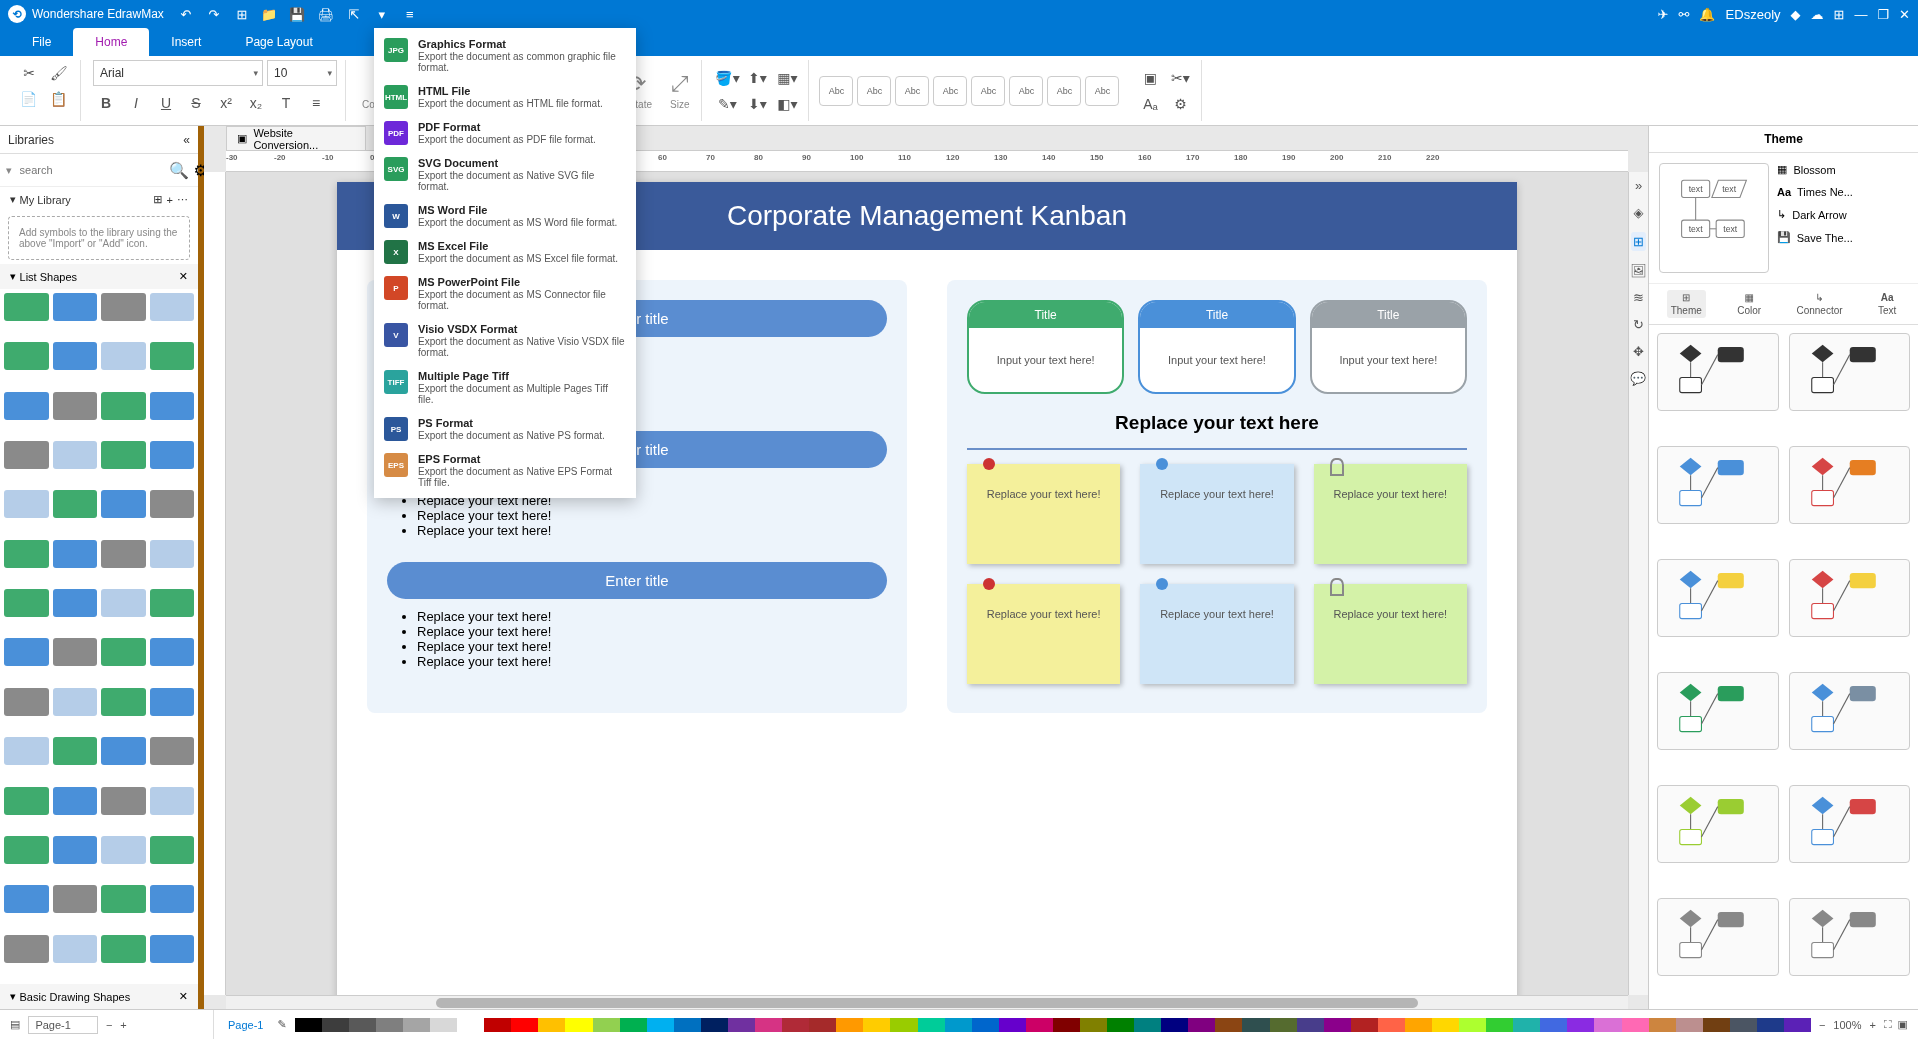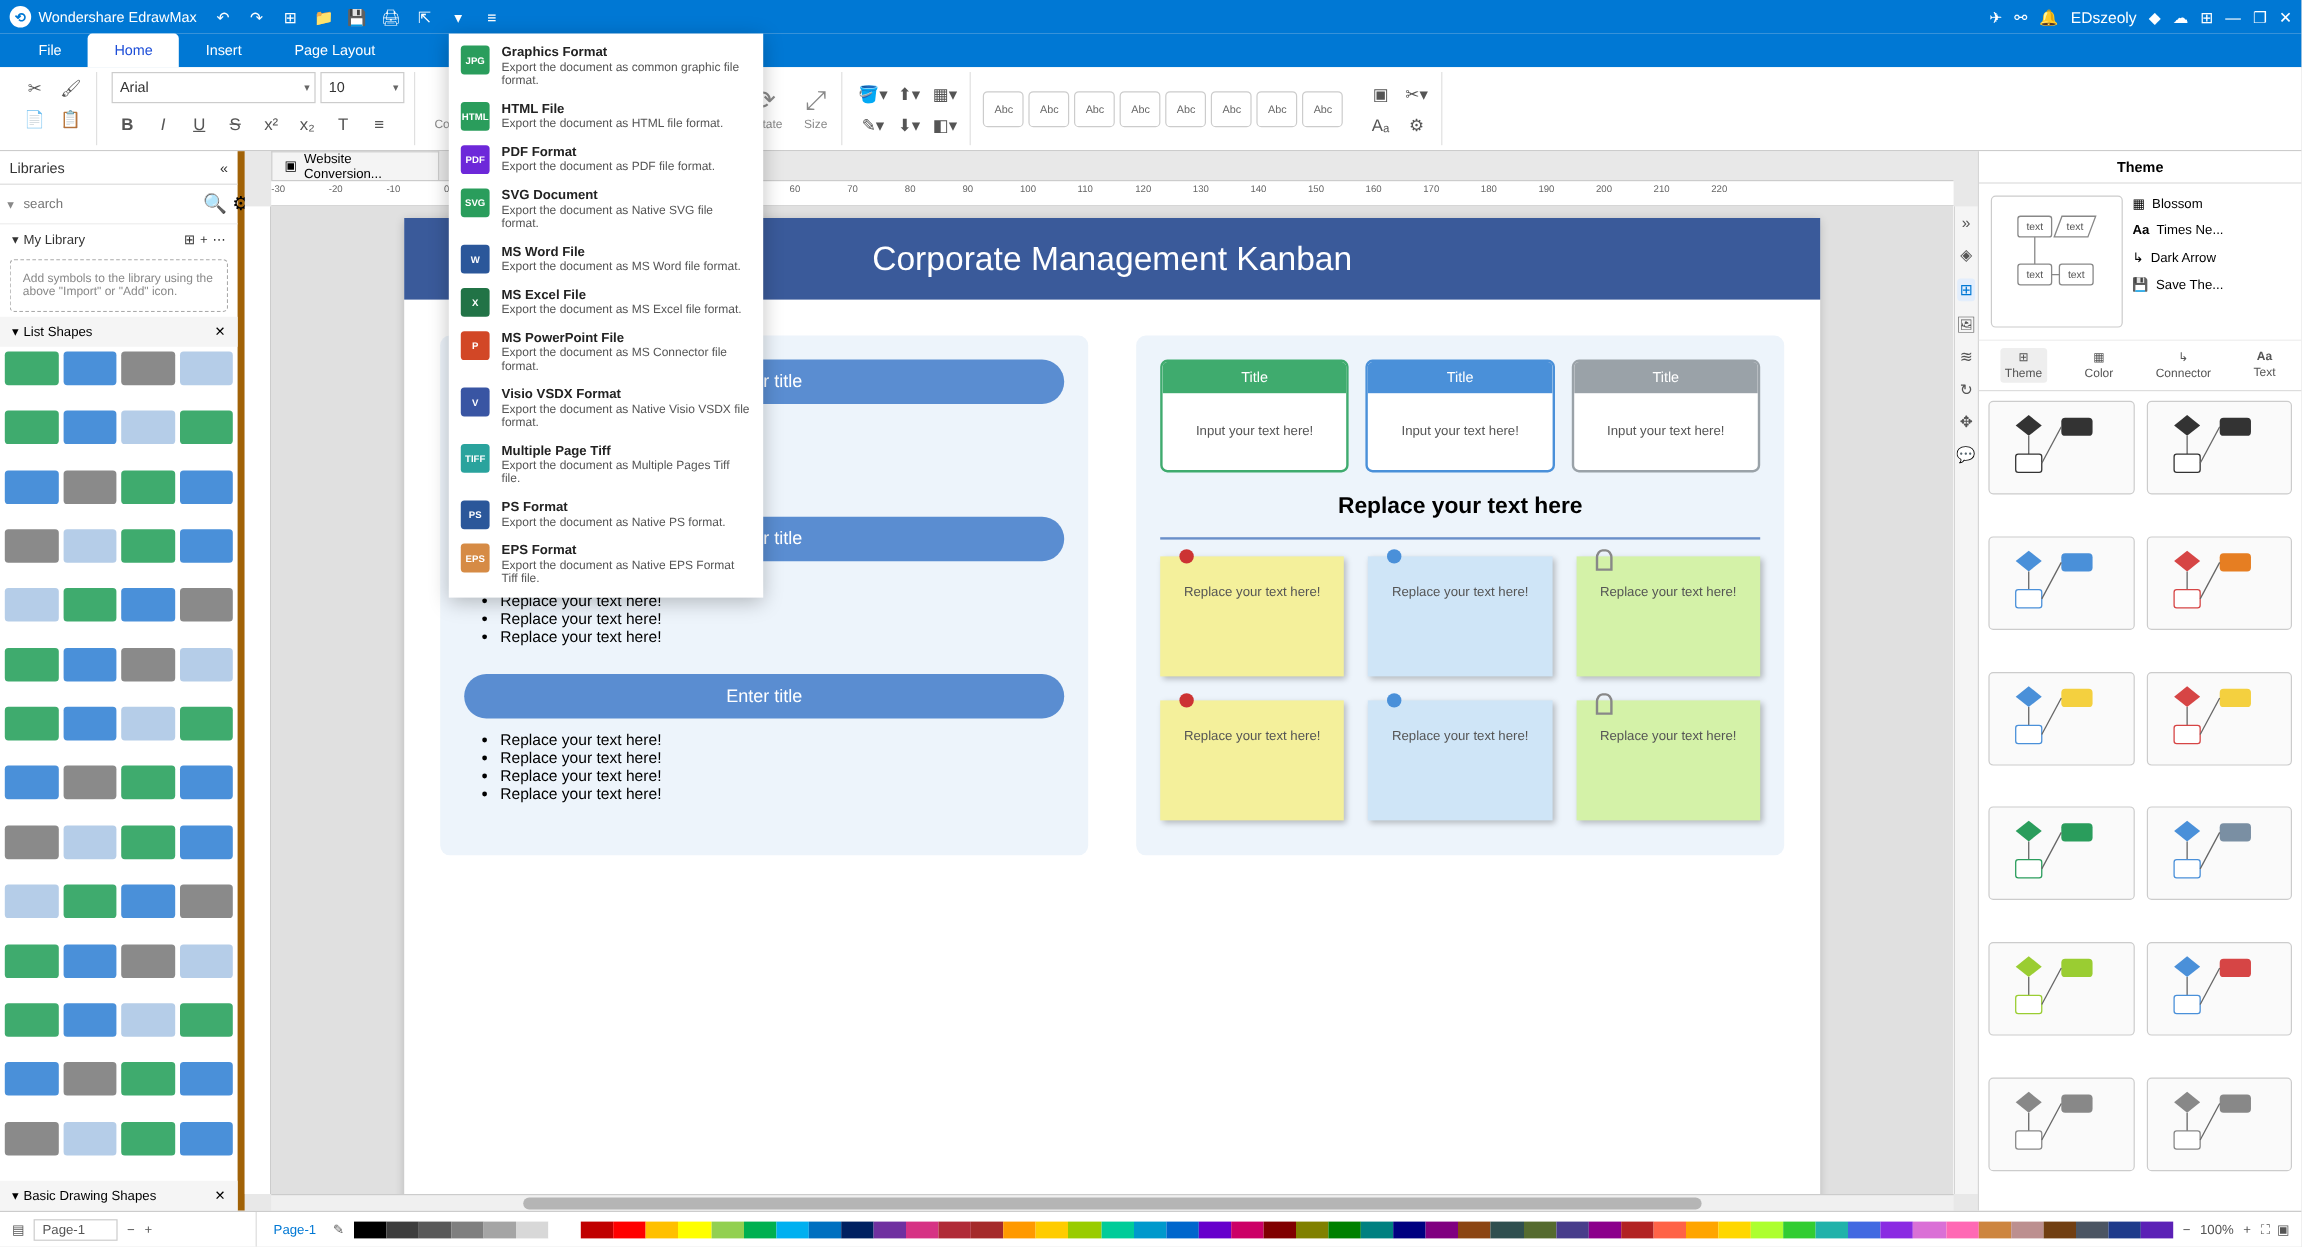--- a/index.html
+++ b/index.html
@@ -5,21 +5,21 @@
 * { margin:0; padding:0; box-sizing:border-box; font-family:Arial,sans-serif; }
 body { background:#e8e8e8; overflow:hidden; width:1918px; height:1039px; position:relative; }
 .titlebar { background:#0078d4; height:28px; display:flex; align-items:center; color:#fff; font-size:12px; padding:0 8px; }
 .titlebar .logo { width:18px; height:18px; background:#fff; border-radius:50%; display:flex; align-items:center; justify-content:center; color:#0078d4; font-weight:bold; margin-right:6px; font-size:11px; }
 .titlebar .qat { margin-left:12px; display:flex; gap:8px; }
 .titlebar .qat-btn { width:20px; height:20px; display:flex; align-items:center; justify-content:center; color:#fff; cursor:pointer; font-size:13px; }
 .titlebar .right { margin-left:auto; display:flex; gap:10px; align-items:center; }
 .titlebar .right span { cursor:pointer; font-size:13px; }
 .menubar { background:#0078d4; height:28px; display:flex; align-items:flex-start; padding-left:10px; }
 .menubar .tab { color:#fff; font-size:12px; padding:0 22px; height:100%; line-height:28px; cursor:pointer; }
-.menubar .tab.active { background:#fff; color:#1d4ed8; border-radius:4px 4px 0 0; }
+.menubar .tab.active { background:#fff; color:#a21caf; border-radius:4px 4px 0 0; }
 .ribbon { background:#fff; height:70px; border-bottom:1px solid #ccc; display:flex; padding:4px 8px; gap:4px; }
 .ribbon-group { display:flex; flex-direction:column; border-right:1px solid #e0e0e0; padding:0 8px; }
 .ribbon-row { display:flex; gap:4px; align-items:center; }
 .ribbon-btn { width:26px; height:26px; display:flex; align-items:center; justify-content:center; color:#555; cursor:pointer; font-size:14px; border-radius:3px; }
 .ribbon-combo { height:26px; border:1px solid #ccc; background:#fff; font-size:12px; padding:0 18px 0 6px; position:relative; display:flex; align-items:center; min-width:70px; cursor:pointer; color:#333; }
 .ribbon-combo::after { content:'▾'; position:absolute; right:4px; color:#666; font-size:9px; }
 .ribbon-tool { display:flex; flex-direction:column; align-items:center; padding:2px 8px; cursor:pointer; font-size:10px; color:#888; gap:2px; border-radius:3px; }
 .ribbon-tool.active { background:#e3eefc; color:#333; }
 .ribbon-tool .ti { font-size:22px; }
 .style-gallery { display:flex; gap:4px; align-items:center; padding:0 6px; }
@@ -29,31 +29,31 @@
 .panel-header { height:28px; border-bottom:1px solid #ddd; display:flex; align-items:center; justify-content:space-between; padding:0 8px; font-size:12px; color:#333; }
 .search-row { padding:6px; display:flex; align-items:center; gap:4px; border-bottom:1px solid #eee; }
 .search-row input { flex:1; border:none; outline:none; font-size:11px; padding:4px; }
 .lib-section { padding:6px 10px; font-size:11px; color:#333; display:flex; align-items:center; gap:4px; cursor:pointer; }
 .lib-drop { margin:4px 8px; border:1px dashed #aaa; border-radius:4px; padding:10px; font-size:10px; color:#888; text-align:left; }
 .lib-category { padding:6px 10px; font-size:11px; background:#f5f5f5; display:flex; align-items:center; gap:4px; cursor:pointer; }
 .shape-grid { flex:1; overflow-y:auto; padding:4px; display:grid; grid-template-columns:repeat(4,1fr); gap:4px; }
 .shape-thumb { height:28px; border-radius:3px; cursor:pointer; }
 .doc-area { flex:1; position:relative; background:#e8e8e8; }
 .doc-tab { position:absolute; top:0; left:22px; height:24px; background:#f4f4f4; border:1px solid #ccc; border-bottom:none; padding:0 10px; font-size:11px; display:flex; align-items:center; gap:6px; max-width:140px; overflow:hidden; }
-.ruler-h { position:absolute; top:24px; left:22px; right:20px; height:22px; background:#fff; border-bottom:1px solid #ccc; border-top:1px solid #ccc; font-size:8px; color:#666; display:flex; align-items:flex-start; padding-top:2px; overflow:hidden; }
+.ruler-h { position:absolute; top:24px; left:22px; right:20px; height:22px; background:#fff; border-bottom:1px solid #ccc; border-top:1px solid #ccc; font-size:8px; color:#666; display:flex; align-items:flex-start; padding-top:2px; overflow:hidden;font-weight:bold; }
 .ruler-v { position:absolute; top:46px; left:0; width:22px; bottom:14px; background:#fff; border-right:1px solid #ccc; }
 .canvas-wrap { position:absolute; top:46px; left:22px; right:20px; bottom:14px; overflow:auto; background:#e0e0e0; }
 .canvas { width:1180px; height:850px; background:#fff; margin:10px auto; box-shadow:0 2px 8px rgba(0,0,0,0.2); position:relative; }
 .canvas-title { background:#3a5a9a; color:#fff; text-align:center; padding:18px; font-size:28px; }
 .kanban-body { padding:30px; display:flex; gap:40px; }
 .kcol { flex:1; background:#edf4fb; border-radius:8px; padding:20px; }
 .pill { background:#5a8dd1; color:#fff; border-radius:999px; padding:10px; text-align:center; font-size:15px; margin-bottom:10px; }
 .bullets { margin:10px 0 24px 30px; font-size:13px; list-style:disc; }
 .cards-row { display:flex; gap:14px; margin-bottom:18px; }
-.card { flex:1; border:2px solid #ccc; border-radius:6px; background:#fff; overflow:hidden; }
+.card { flex:1; border:2px solid #ccc; border-radius:18px; background:#fff; overflow:hidden; }
 .card-head { padding:6px; text-align:center; font-size:12px; color:#fff; }
 .card-body { padding:26px 8px; text-align:center; font-size:11px; color:#555; }
 .kcol h3 { text-align:center; font-size:19px; font-weight:bold; margin:10px 0 14px; }
 .kcol hr { border:none; border-top:2px solid #6a8fc9; margin-bottom:14px; }
 .notes-grid { display:grid; grid-template-columns:repeat(3,1fr); gap:20px; }
 .sticky { height:100px; position:relative; padding:24px 10px 10px; font-size:11px; text-align:center; color:#555; box-shadow:2px 2px 5px rgba(0,0,0,0.25); }
 .sticky::before { content:''; position:absolute; top:-6px; left:16px; width:12px; height:12px; background:#c33; border-radius:50%; }
 .notes-grid .c1 .sticky { background:#f4f09b; }
 .notes-grid .c2 .sticky { background:#cfe5f7; }
 .notes-grid .c2 .sticky::before { background:#4a90d9; }

